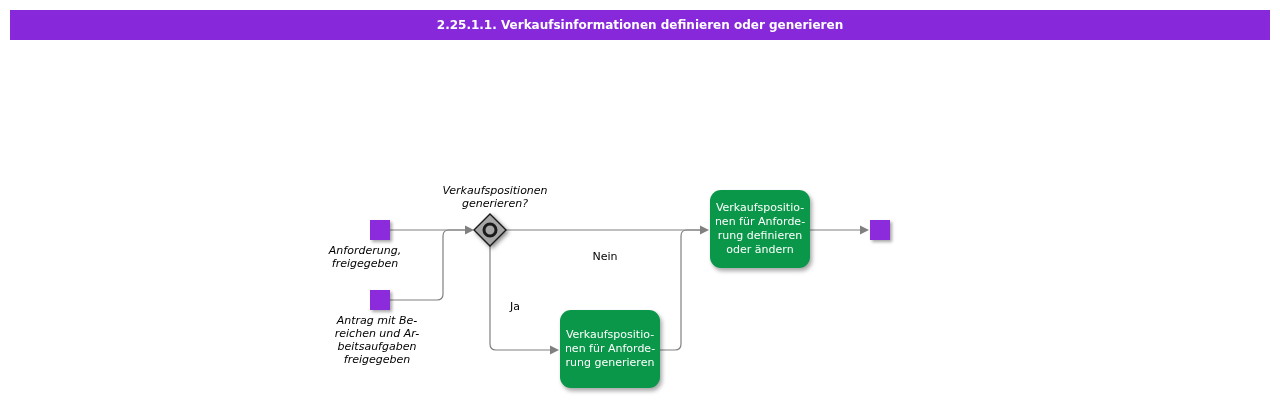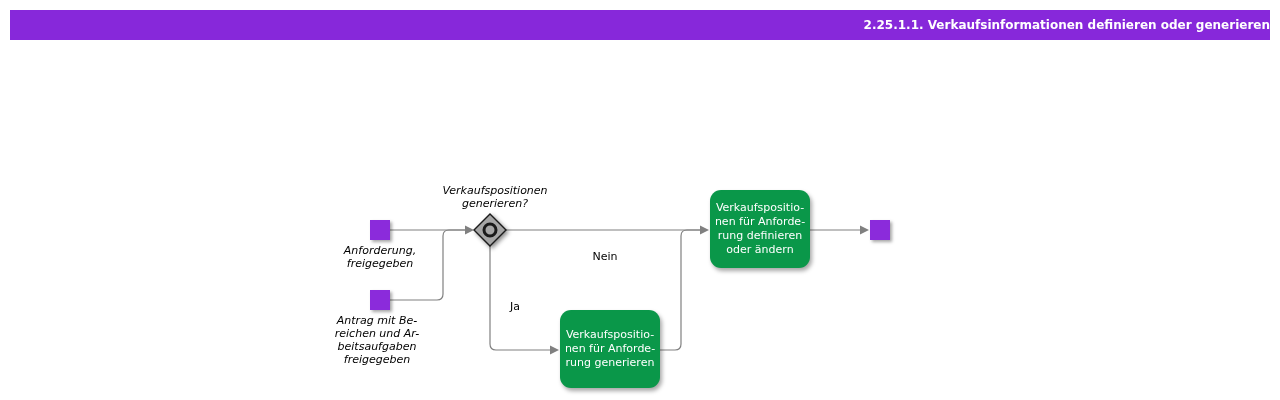--- a/index.html
+++ b/index.html
@@ -14,21 +14,21 @@
   .titlebar {
     position: absolute;
     left: 10px; top: 10px;
     width: 1260px; height: 30px;
     background: #8728DA;
     color: #ffffff;
     font-size: 12px;
     font-weight: bold;
     display: flex;
     align-items: center;
-    justify-content: flex-end;
+    justify-content: center;
   }
   .connectors {
     position: absolute;
     left: 0; top: 0;
   }
   .edge-line {
     fill: none;
     stroke: #808080;
     stroke-width: 1.2;
   }
@@ -63,21 +63,21 @@
   .task2 { left: 560px; top: 310px; }
   .node-label {
     position: absolute;
     color: #000000;
     font-size: 11px;
     line-height: 13px;
     text-align: center;
     white-space: pre-line;
     font-style: italic;
   }
-  .lbl-ev1 { left: 315px; top: 244px; width: 130px; }
+  .lbl-ev1 { left: 300px; top: 244px; width: 130px; }
   .lbl-ev2 { left: 312px; top: 314px; width: 130px; }
   .lbl-gw  { left: 420px; top: 184px; width: 150px; }
   .lbl-ev3 { left: 810px; top: 245px; width: 140px; }
   .edge-label {
     position: absolute;
     color: #000000;
     font-size: 11px;
     line-height: 13px;
     text-align: center;
   }

